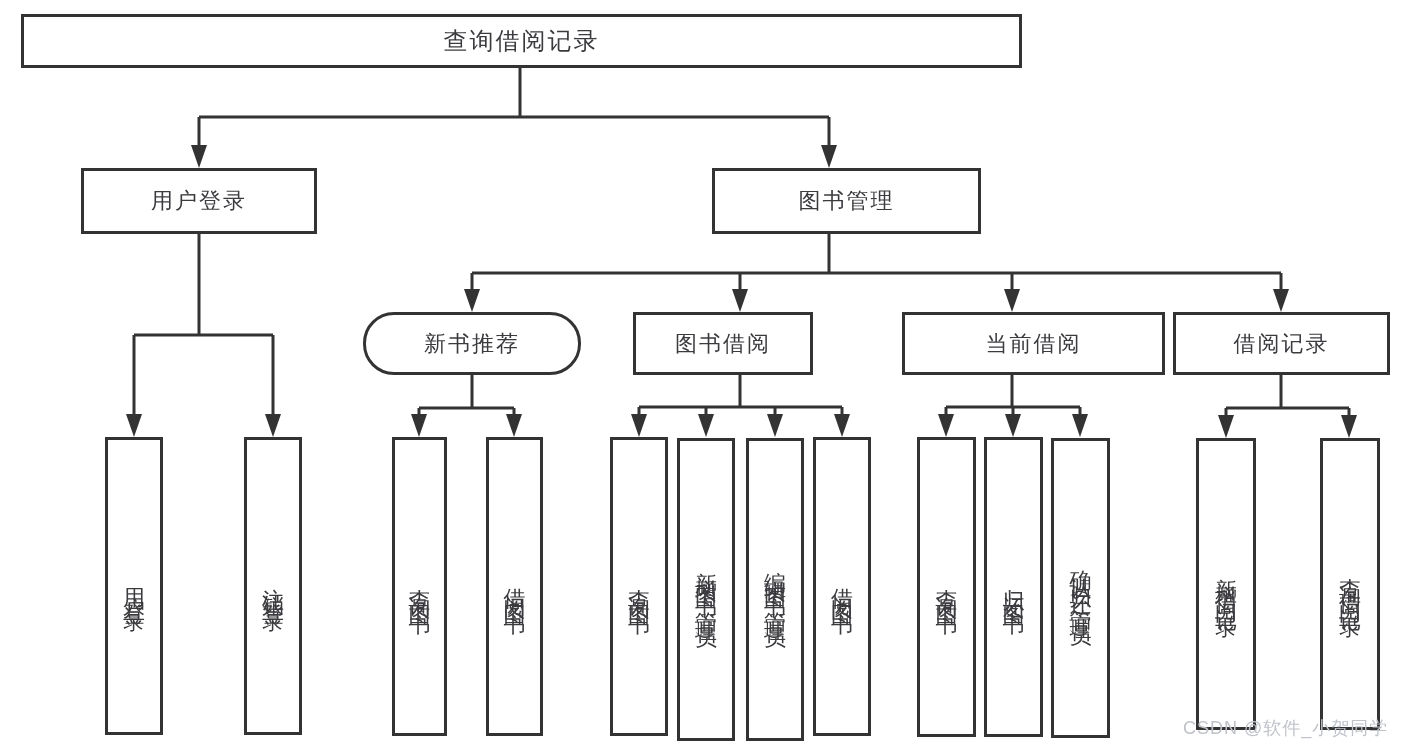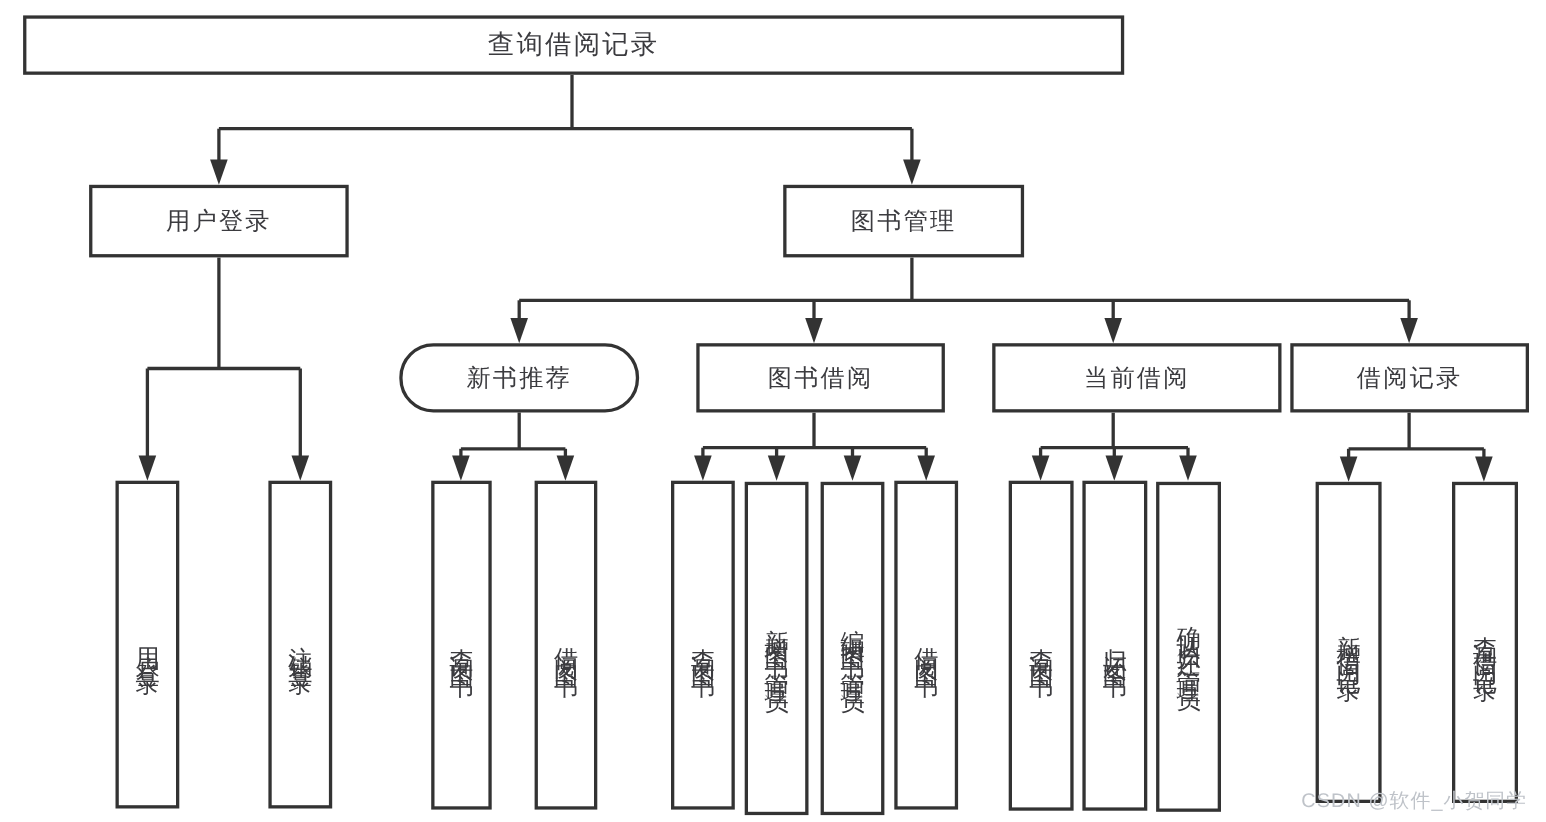--- a/index.html
+++ b/index.html
@@ -107,28 +107,28 @@
       <polygon points="1341,415 1357,415 1349,438" fill="#333333"></polygon>
     </svg>
 
   <div class="node root" style="left:21px;top:14px;width:1001px;height:54px;">
     <span>查询借阅记录</span>
   </div>
 
   <div class="node hnode" style="left:81px;top:168px;width:236px;height:66px;">
     <span>用户登录</span>
   </div>
-  <div class="node hnode" style="left:712px;top:168px;width:219px;height:66px;text-align:center;">
+  <div class="node hnode" style="left:712px;top:168px;width:269px;height:66px;text-align:center;">
     <span>图书管理</span>
   </div>
 
   <div class="node hnode" style="left:363px;top:312px;width:218px;height:63px;border-radius:31px;">
     <span>新书推荐</span>
   </div>
-  <div class="node hnode" style="left:633px;top:312px;width:226px;height:63px;">
+  <div class="node hnode" style="left:633px;top:312px;width:180px;height:63px;">
     <span>图书借阅</span>
   </div>
   <div class="node hnode" style="left:902px;top:312px;width:263px;height:63px;">
     <span>当前借阅</span>
   </div>
   <div class="node hnode" style="left:1173px;top:312px;width:217px;height:63px;">
     <span>借阅记录</span>
   </div>
 
   <div class="node vnode" style="left:105px;top:437px;width:58px;height:298px;">

